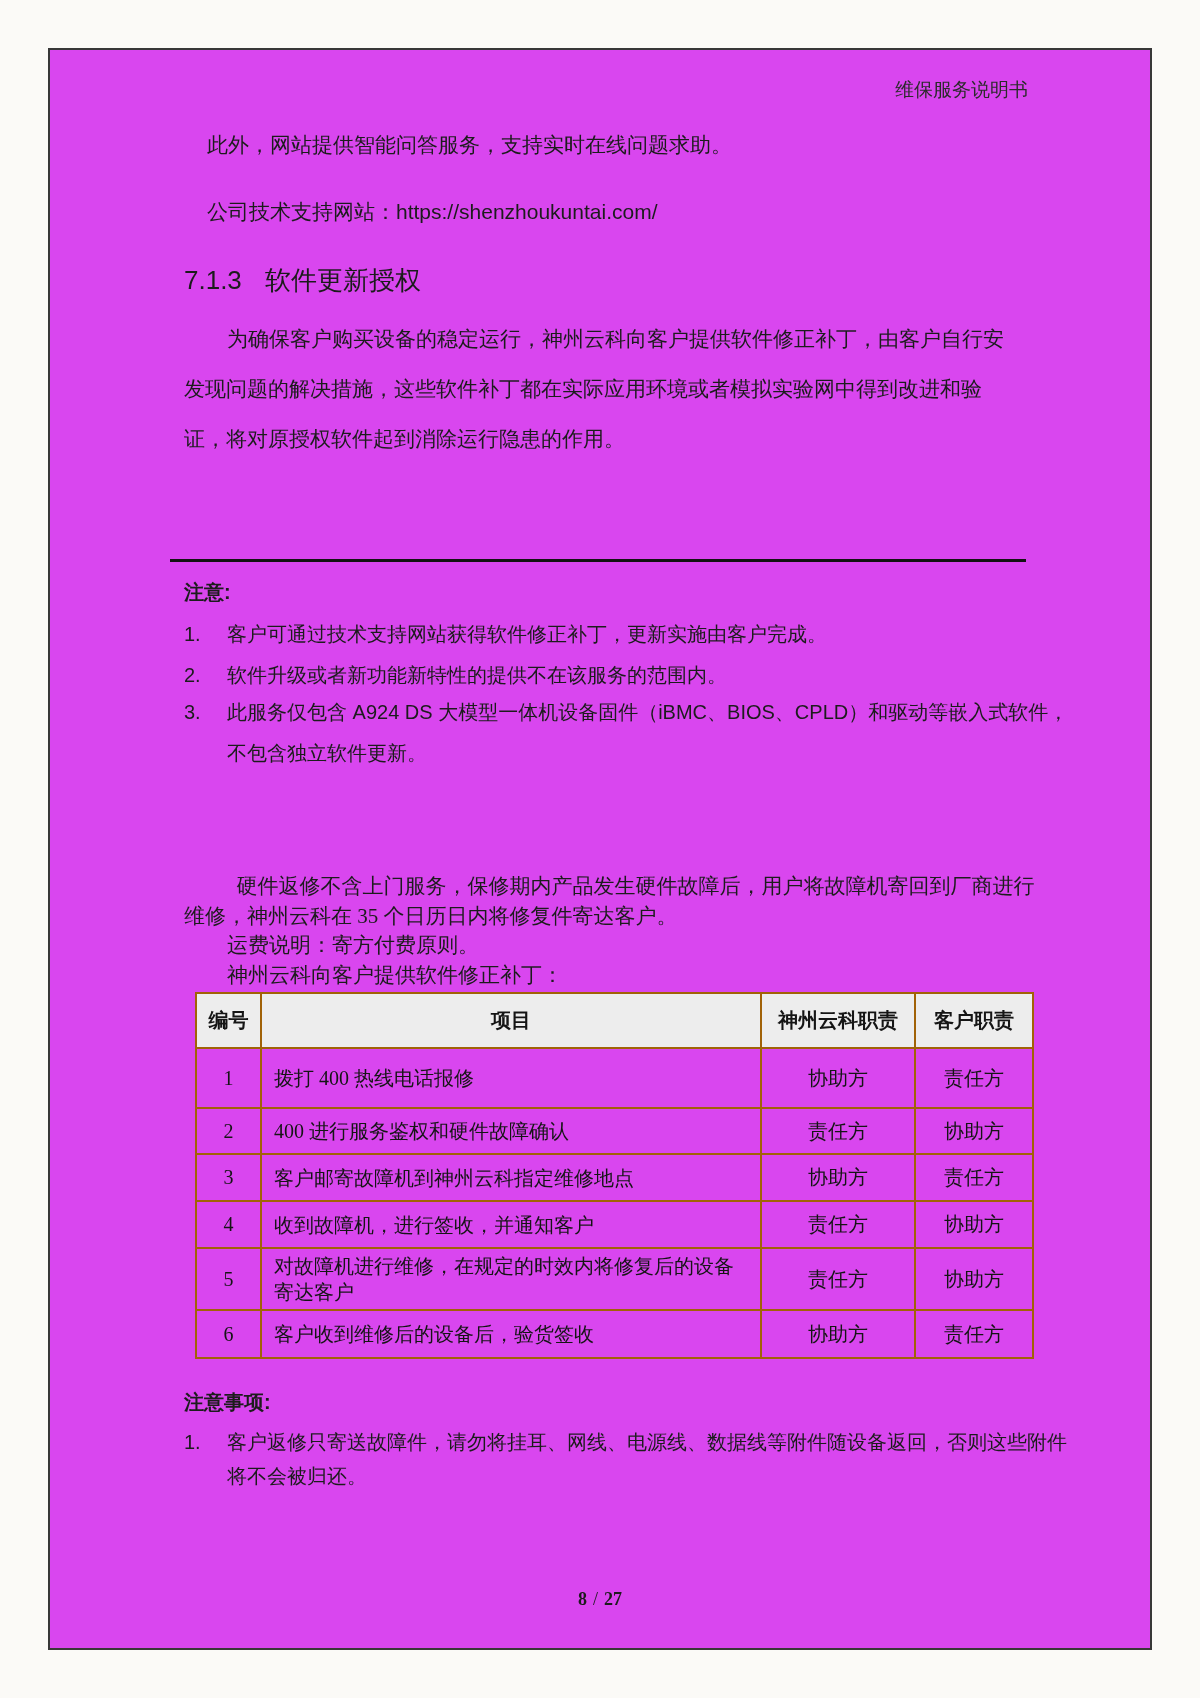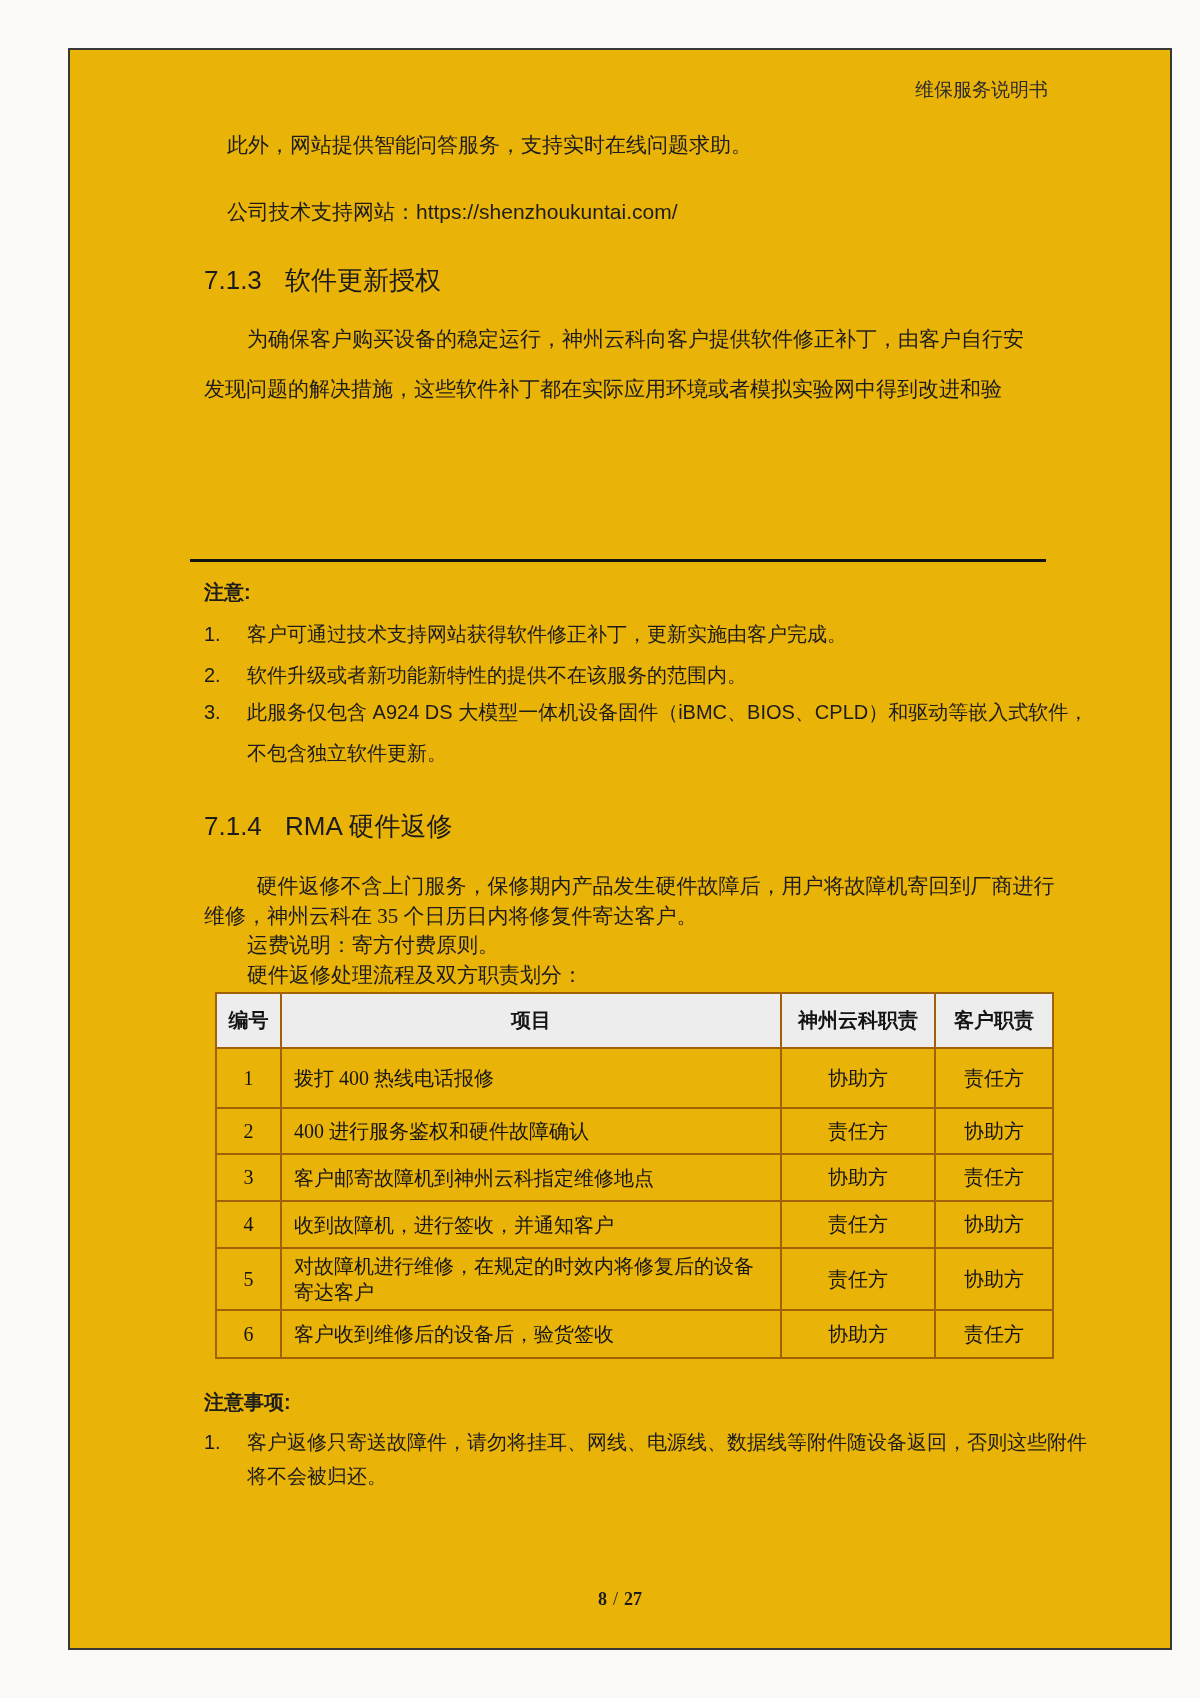--- a/index.html
+++ b/index.html
@@ -1,19 +1,19 @@
 <!DOCTYPE html>
 <html><head>
 <meta charset="utf-8">
 <style>
   * { margin:0; padding:0; box-sizing:border-box; }
   html,body { width:1200px; height:1698px; background:#fbfaf7; position:relative;
               font-family:"Liberation Sans","DejaVu Sans",sans-serif; color:#1c1c1c; }
   .page { position:absolute; left:48px; top:48px; width:1104px; height:1602px;
-          background:#eab308; border:2px solid #383838;margin-left:20px; }
+          background:#d946ef; border:2px solid #383838; }
   .abs { position:absolute; }
 
   .doc-title { top:27px; right:122px; font-family:"Liberation Serif","DejaVu Serif",serif;
                font-size:19px; color:#2b2b2b; line-height:26px; }
 
   .intro-line { left:157px; font-size:21px; line-height:30px; white-space:nowrap; }
   .intro-1 { top:80px;text-align:right; }
   .intro-2 { top:147px; }
 
   .heading { left:134px; font-size:26px; line-height:34px; color:#1b1b1b; white-space:nowrap; }
@@ -73,50 +73,48 @@
   <div class="abs intro-line intro-1">此外，网站提供智能问答服务，支持实时在线问题求助。</div>
   <div class="abs intro-line intro-2">公司技术支持网站：https://shenzhoukuntai.com/</div>
 
   <div class="abs heading h713">
     <span class="num">7.1.3</span><span>软件更新授权</span>
   </div>
 
   <div class="abs para-713">
     <div class="pline">为确保客户购买设备的稳定运行，神州云科向客户提供软件修正补丁，由客户自行安</div>
     <div class="pline">发现问题的解决措施，这些软件补丁都在实际应用环境或者模拟实验网中得到改进和验</div>
+    <div class="pline">证，将对原授权软件起到消除运行隐患的作用。</div>
   </div>
 
   <div class="abs rule"></div>
 
   <div class="abs note-head nh-713">注意:</div>
 
   <div class="abs note-item ni-1">
     <span class="n-num">1.</span>
     <span class="n-text">客户可通过技术支持网站获得软件修正补丁，更新实施由客户完成。</span>
   </div>
   <div class="abs note-item ni-2">
     <span class="n-num">2.</span>
     <span class="n-text">软件升级或者新功能新特性的提供不在该服务的范围内。</span>
   </div>
   <div class="abs note-item ni-3">
     <span class="n-num">3.</span>
     <span class="n-text">此服务仅包含 A924 DS 大模型一体机设备固件（iBMC、BIOS、CPLD）和驱动等嵌入式软件，不包含独立软件更新。</span>
   </div>
 
-  <div class="abs heading h714">
-    <span class="num">7.1.4</span><span>RMA 硬件返修</span>
-  </div>
 
   <div class="abs serif-para">
     <div class="pline">硬件返修不含上门服务，保修期内产品发生硬件故障后，用户将故障机寄回到厂商进行</div>
     <div class="pline">维修，神州云科在 35 个日历日内将修复件寄达客户。</div>
   </div>
 
   <div class="abs serif-line freight">运费说明：寄方付费原则。</div>
-  <div class="abs serif-line tbl-intro">硬件返修处理流程及双方职责划分：</div>
+  <div class="abs serif-line tbl-intro">神州云科向客户提供软件修正补丁：</div>
 
   <table class="rma">
     <colgroup>
       <col style="width:65px">
         <col style="width:500px">
         <col style="width:154px">
         <col style="width:118px">
     </colgroup>
     <thead>
       <tr>

